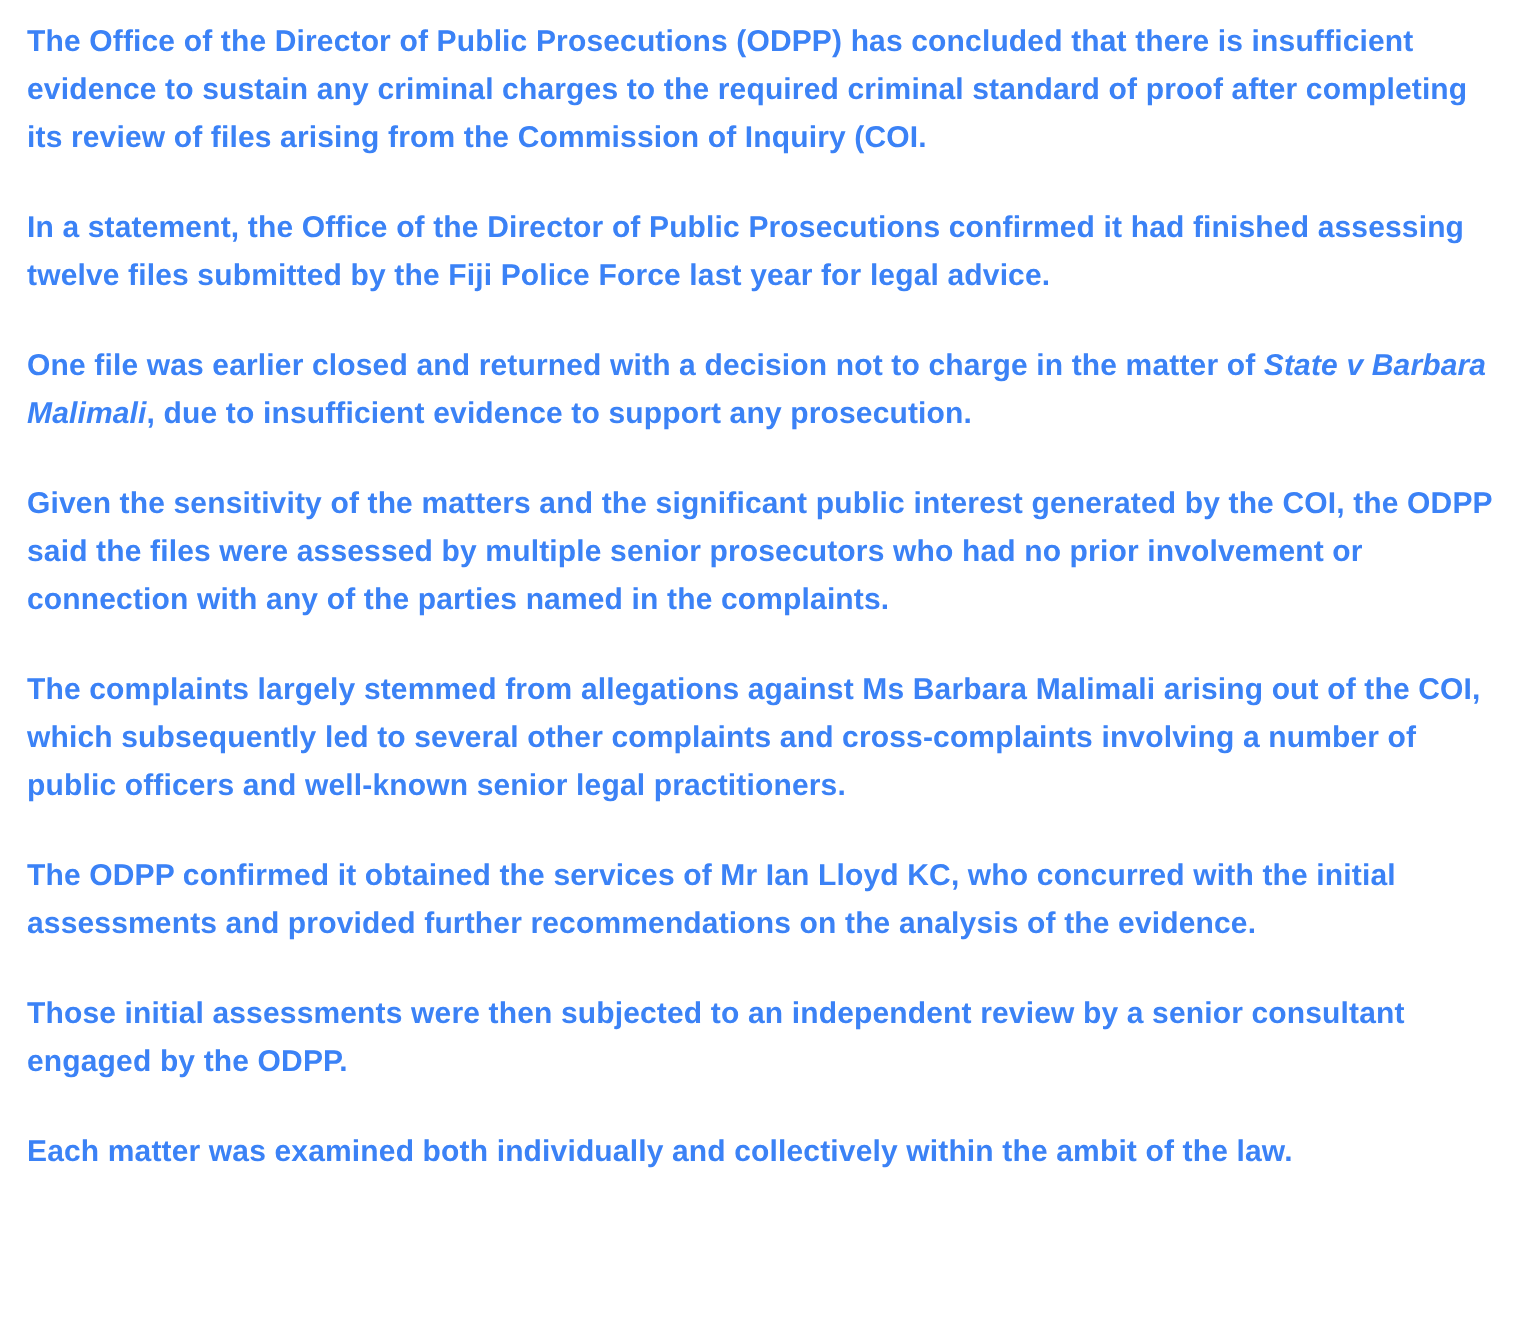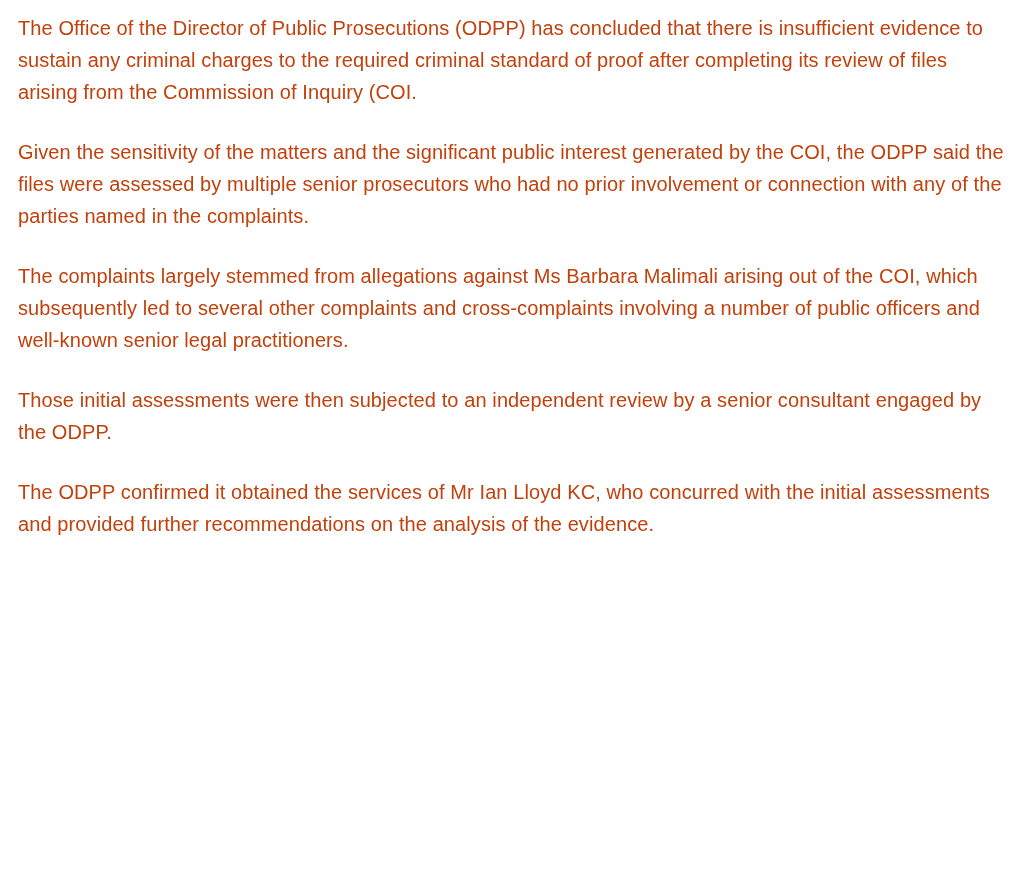--- a/index.html
+++ b/index.html
@@ -18,34 +18,37 @@
     box-sizing: border-box;
     padding: 12px 18px 0 18px;
     max-width: 1024px;
   }
   .article-body p {
     margin: 0 0 28px 0;
     max-width: 990px;
     font-family: "Liberation Sans", "DejaVu Sans", sans-serif;
     font-size: 20px;
     line-height: 32px;
-    font-weight: 400;
-    color: #c2410c;
+    font-weight: 700;
+    color: #3b82f6;
     letter-spacing: 0.1px;
     -webkit-font-smoothing: antialiased;
   }
   .article-body p .seg-italic {
     font-style: italic;
   }
 </style>
 </head>
 <body>
 
 <div class="page">
   <main class="article-body" id="article-body">
 
   <p><span>The Office of the Director of Public Prosecutions (ODPP) has concluded that there is insufficient evidence to sustain any criminal charges to the required criminal standard of proof after completing its review of files arising from the Commission of Inquiry (COI.</span></p>
+      <p><span>In a statement, the Office of the Director of Public Prosecutions confirmed it had finished assessing twelve files submitted by the Fiji Police Force last year for legal advice.</span></p>
+      <p><span>One file was earlier closed and returned with a decision not to charge in the matter of </span><span class="seg-italic">State v Barbara Malimali</span><span>, due to insufficient evidence to support any prosecution.</span></p>
       <p><span>Given the sensitivity of the matters and the significant public interest generated by the COI, the ODPP said the files were assessed by multiple senior prosecutors who had no prior involvement or connection with any of the parties named in the complaints.</span></p>
       <p><span>The complaints largely stemmed from allegations against Ms Barbara Malimali arising out of the COI, which subsequently led to several other complaints and cross-complaints involving a number of public officers and well-known senior legal practitioners.</span></p>
+      <p><span>The ODPP confirmed it obtained the services of Mr Ian Lloyd KC, who concurred with the initial assessments and provided further recommendations on the analysis of the evidence.</span></p>
       <p><span>Those initial assessments were then subjected to an independent review by a senior consultant engaged by the ODPP.</span></p>
-      <p><span>The ODPP confirmed it obtained the services of Mr Ian Lloyd KC, who concurred with the initial assessments and provided further recommendations on the analysis of the evidence.</span></p>
+      <p><span>Each matter was examined both individually and collectively within the ambit of the law.</span></p>
     </main>
 </div>
 
 </body></html>

